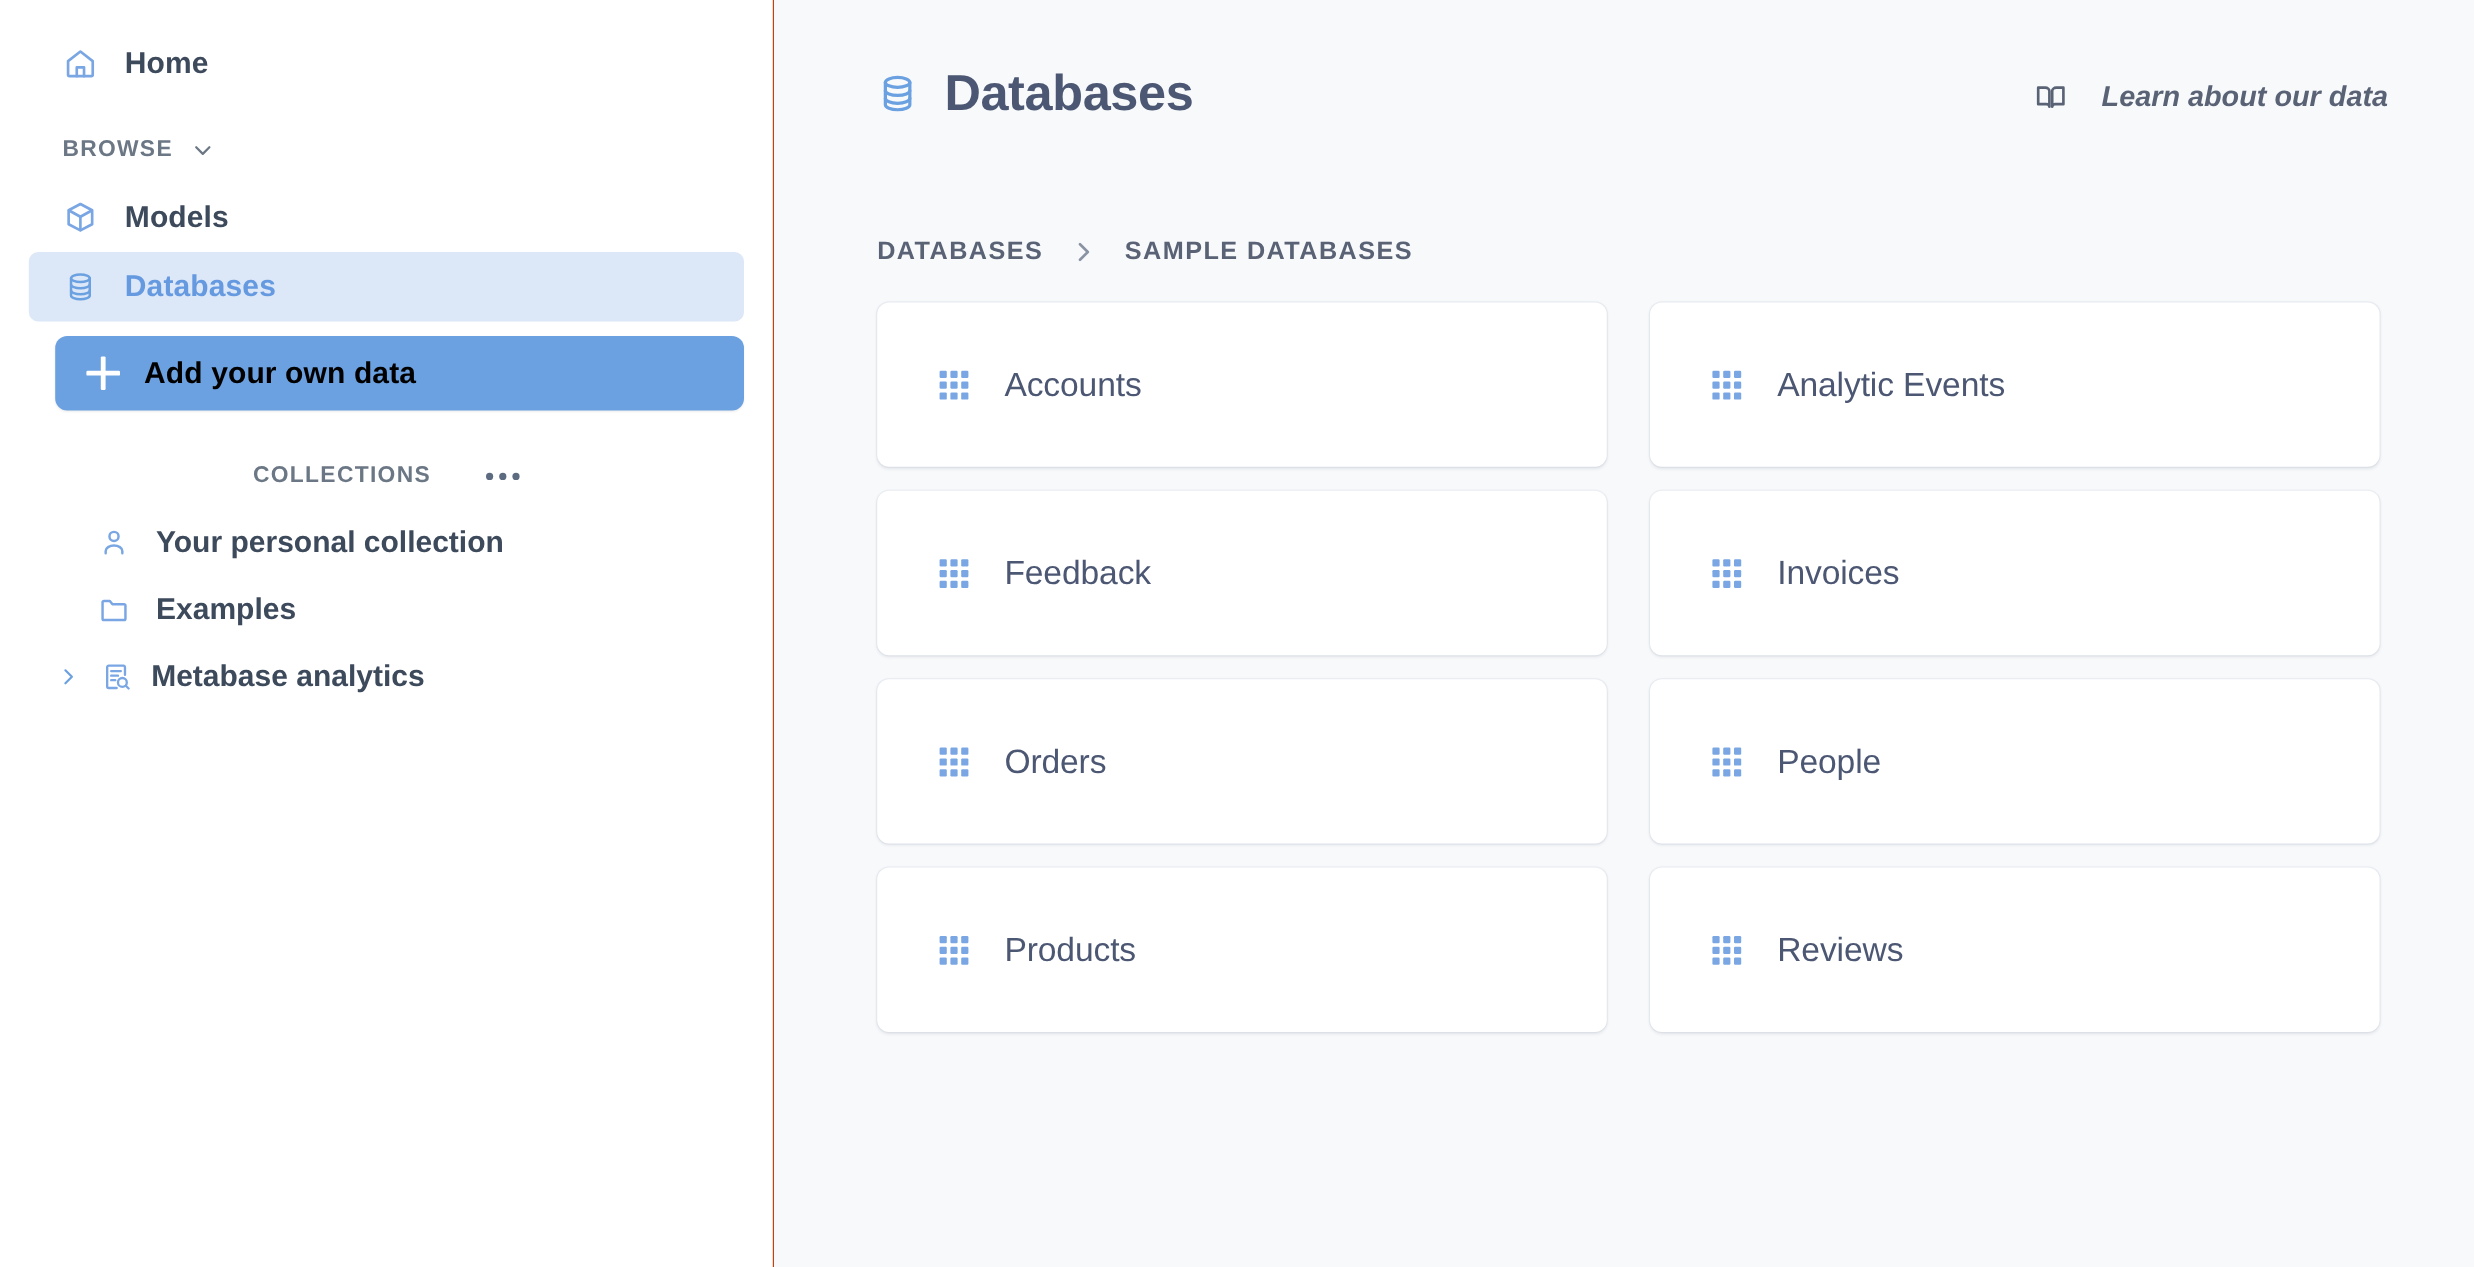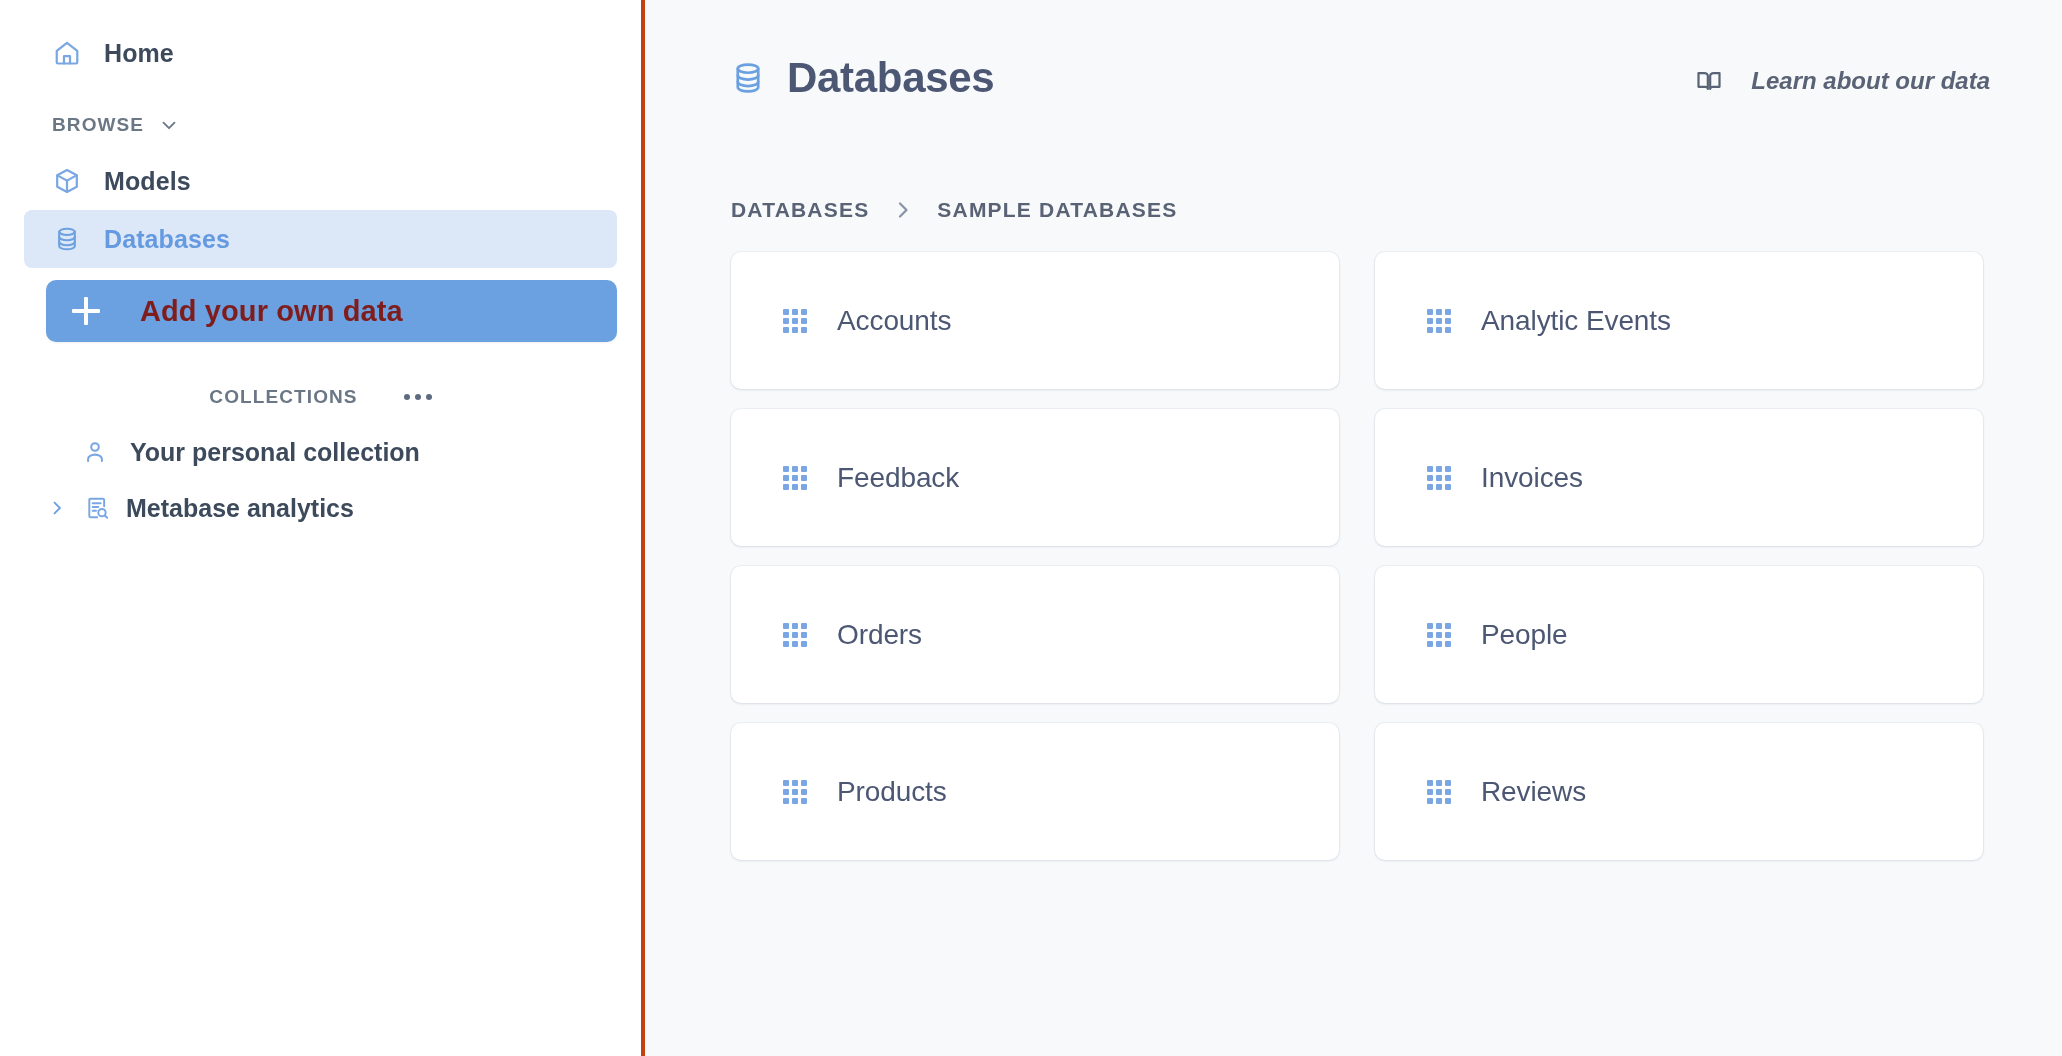--- a/index.html
+++ b/index.html
@@ -14,21 +14,21 @@
     display: flex;
     width: 2062px;
     height: 1056px;
   }
 
   
   .sidebar {
     width: 645px;
     height: 100%;
     background: #ffffff;
-    border-right: 4px solid #c2410c;
+    border-right: 1px solid #c2410c;
     flex: 0 0 645px;
     padding-top: 24px;
     position: relative;
   }
   .nav-row {
     display: flex;
     align-items: center;
     height: 58px;
     margin: 0 24px 0 24px;
     padding-left: 28px;
@@ -81,25 +81,24 @@
     gap: 20px;
     margin: 12px 24px 0 46px;
     height: 62px;
     border-radius: 10px;
     background: #6ba1e0;
     padding-left: 26px;
     cursor: pointer;
     box-shadow: 0 1px 2px rgba(0,0,0,0.07);
   }
   .add-data-label {
-    color: #7f1d1d;
-    font-size: 29px;
+    color: #000000;
+    font-size: 25px;
     font-weight: 700;
     letter-spacing: 0.1px;
-    margin-left: 20px;
   }
   .plus-icon {
     width: 28px; height: 28px; position: relative; flex: 0 0 28px;
   }
   .plus-icon::before, .plus-icon::after {
     content: ""; position: absolute; background: #fff; border-radius: 1px;
   }
   .plus-icon::before { left: 0; top: 12px; width: 28px; height: 4px; }
   .plus-icon::after { top: 0; left: 12px; height: 28px; width: 4px; }
 
@@ -255,20 +254,28 @@
     <div class="coll-row">
       <span class="icon-slot">
         <svg width="26" height="26" viewBox="0 0 24 24" fill="none" stroke="#7aa7e3" stroke-width="1.9" stroke-linecap="round" stroke-linejoin="round">
           <circle cx="12" cy="7.4" r="3.5"></circle>
           <path d="M5.6 20.3v-1.6c0-2.4 2.9-4.3 6.4-4.3s6.4 1.9 6.4 4.3v1.6"></path>
         </svg>
       </span>
       <span class="coll-label">Your personal collection</span>
     </div>
 
+    <div class="coll-row">
+      <span class="icon-slot">
+        <svg width="26" height="26" viewBox="0 0 24 24" fill="none" stroke="#7aa7e3" stroke-width="1.9" stroke-linecap="round" stroke-linejoin="round">
+          <path d="M3.2 19V6.3a1 1 0 0 1 1-1h4.6l2 2.6h9a1 1 0 0 1 1 1V19a1 1 0 0 1-1 1H4.2a1 1 0 0 1-1-1z"></path>
+        </svg>
+      </span>
+      <span class="coll-label">Examples</span>
+    </div>
 
     <div class="coll-row has-chevron">
       <span class="chev-right">
         <svg width="20" height="20" viewBox="0 0 24 24" fill="none" stroke="#6ba1e0" stroke-width="2.2" stroke-linecap="round" stroke-linejoin="round">
           <path d="M9 5.5 15.5 12 9 18.5"></path>
         </svg>
       </span>
       <span class="icon-slot">
         <svg width="26" height="26" viewBox="0 0 24 24" fill="none" stroke="#7aa7e3" stroke-width="1.8" stroke-linecap="round" stroke-linejoin="round">
           <path d="M18.6 10.4V4.6a1.2 1.2 0 0 0-1.2-1.2H6.1A1.2 1.2 0 0 0 4.9 4.6v14.8a1.2 1.2 0 0 0 1.2 1.2h6.1"></path>

